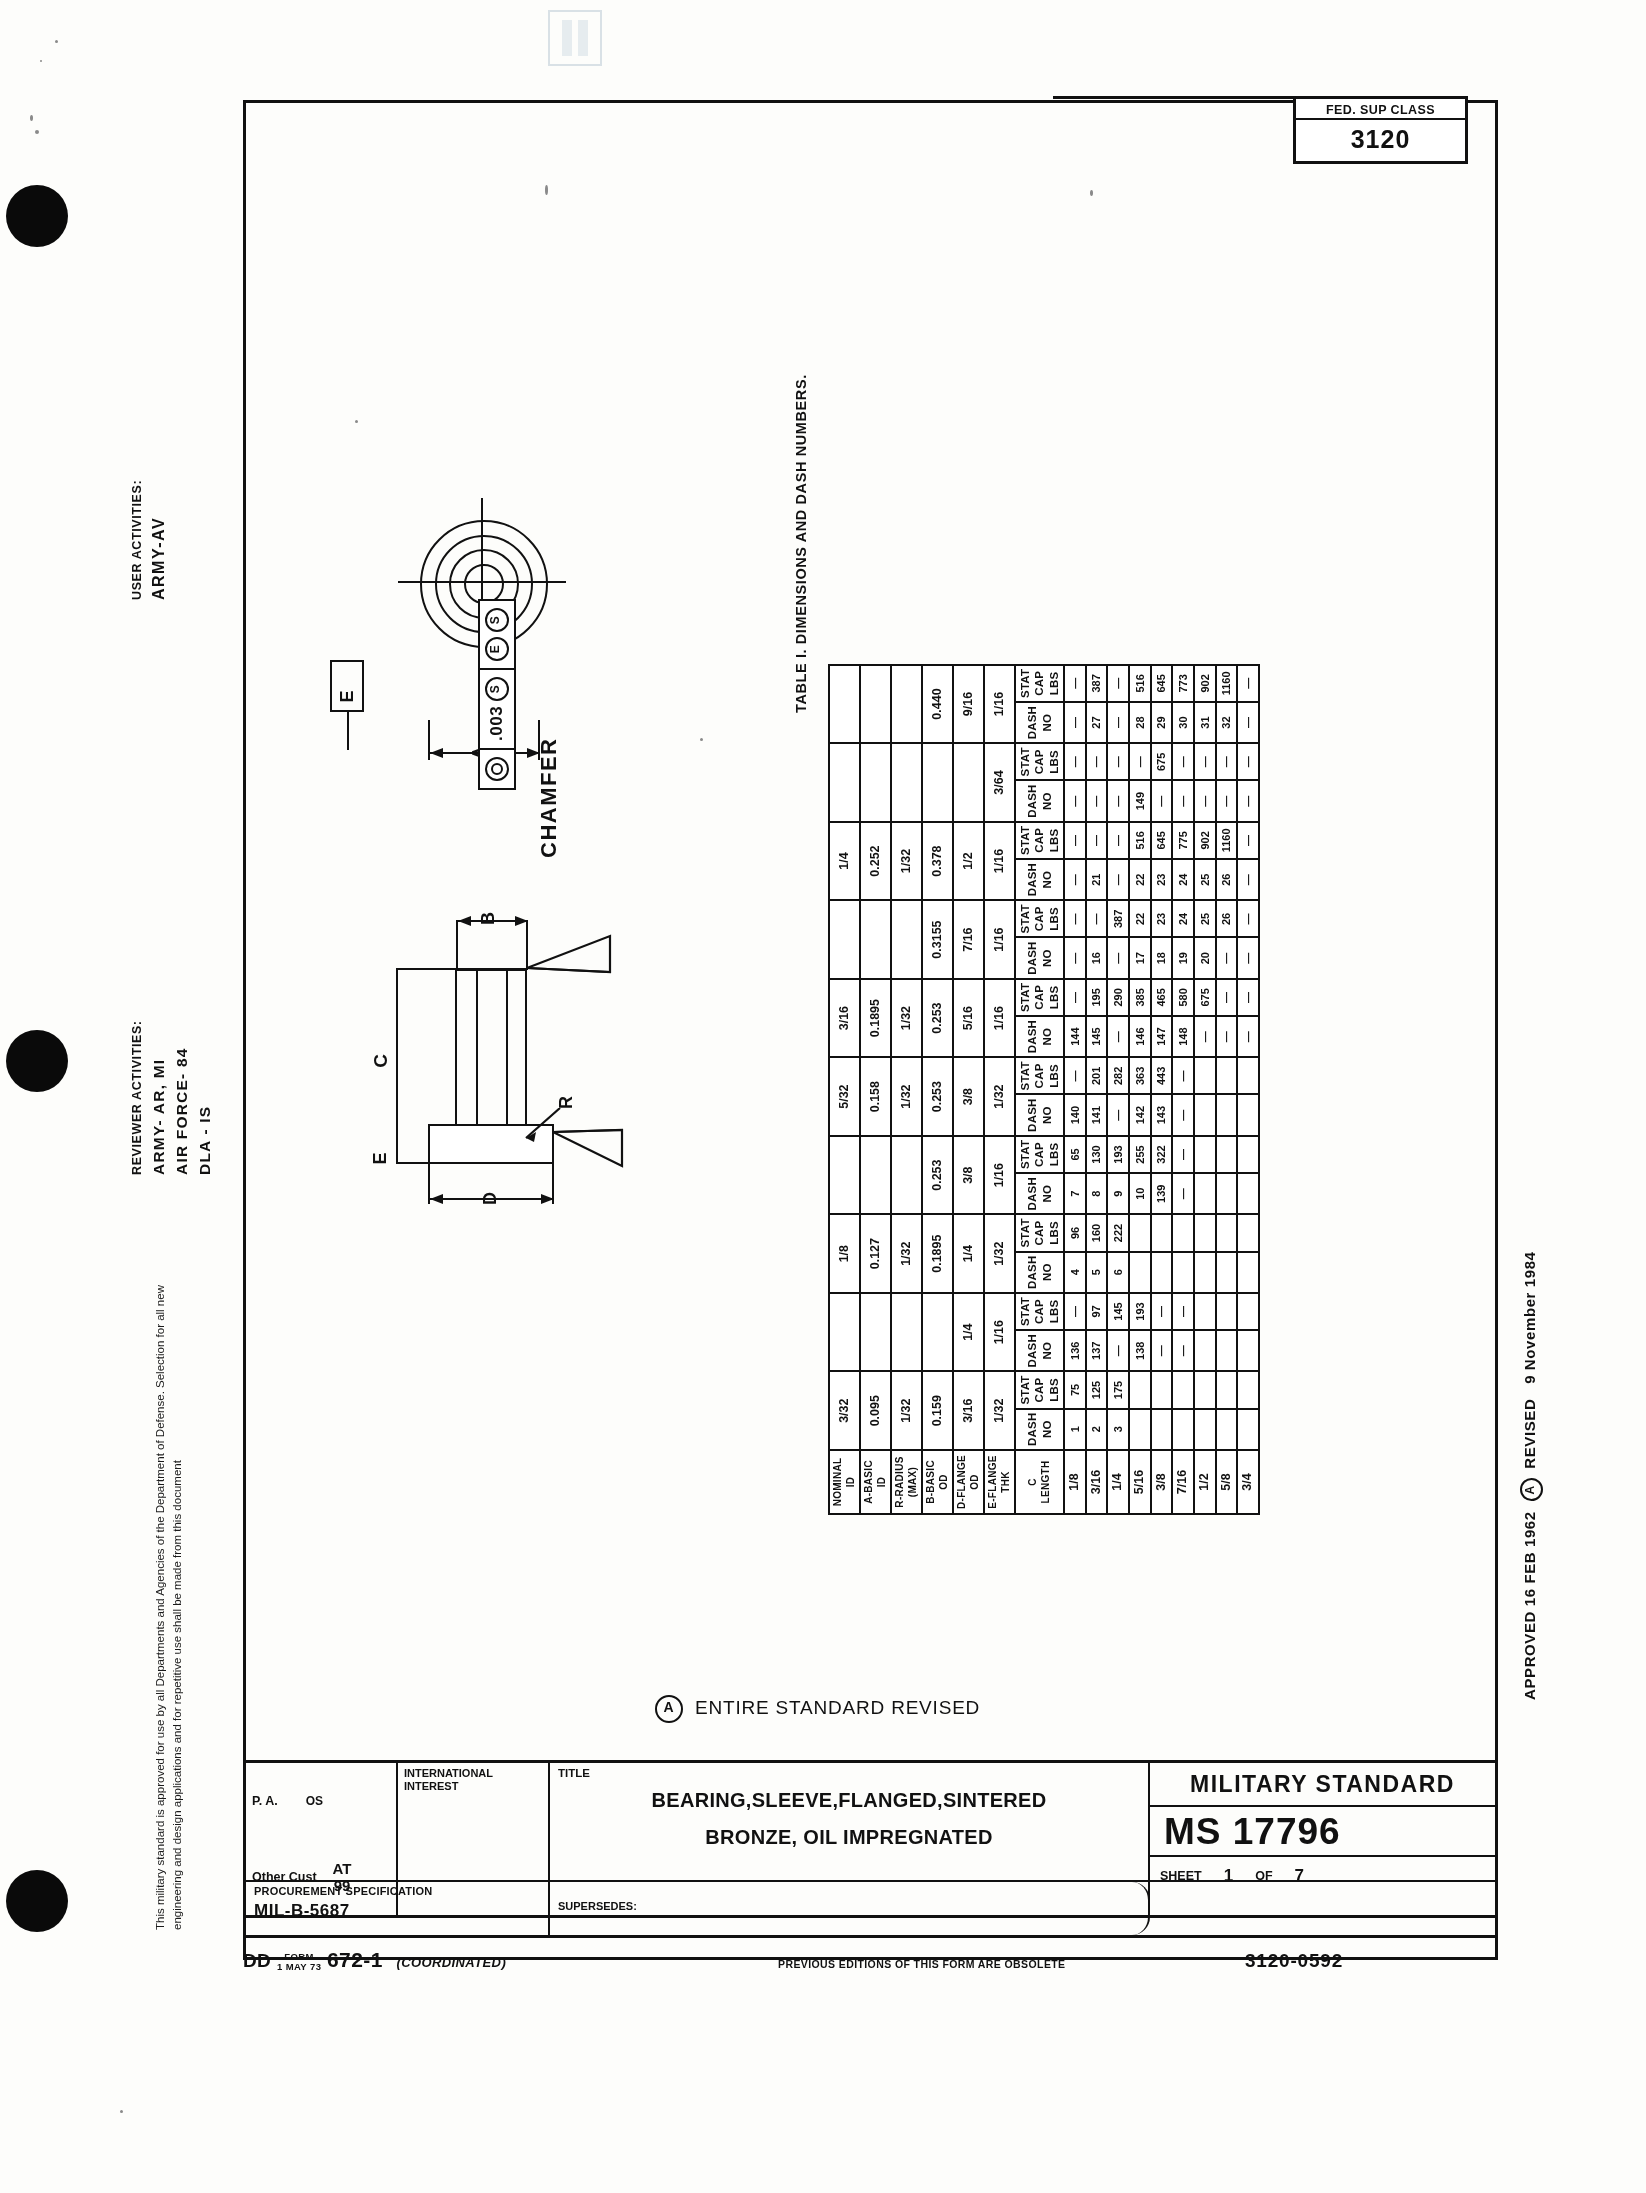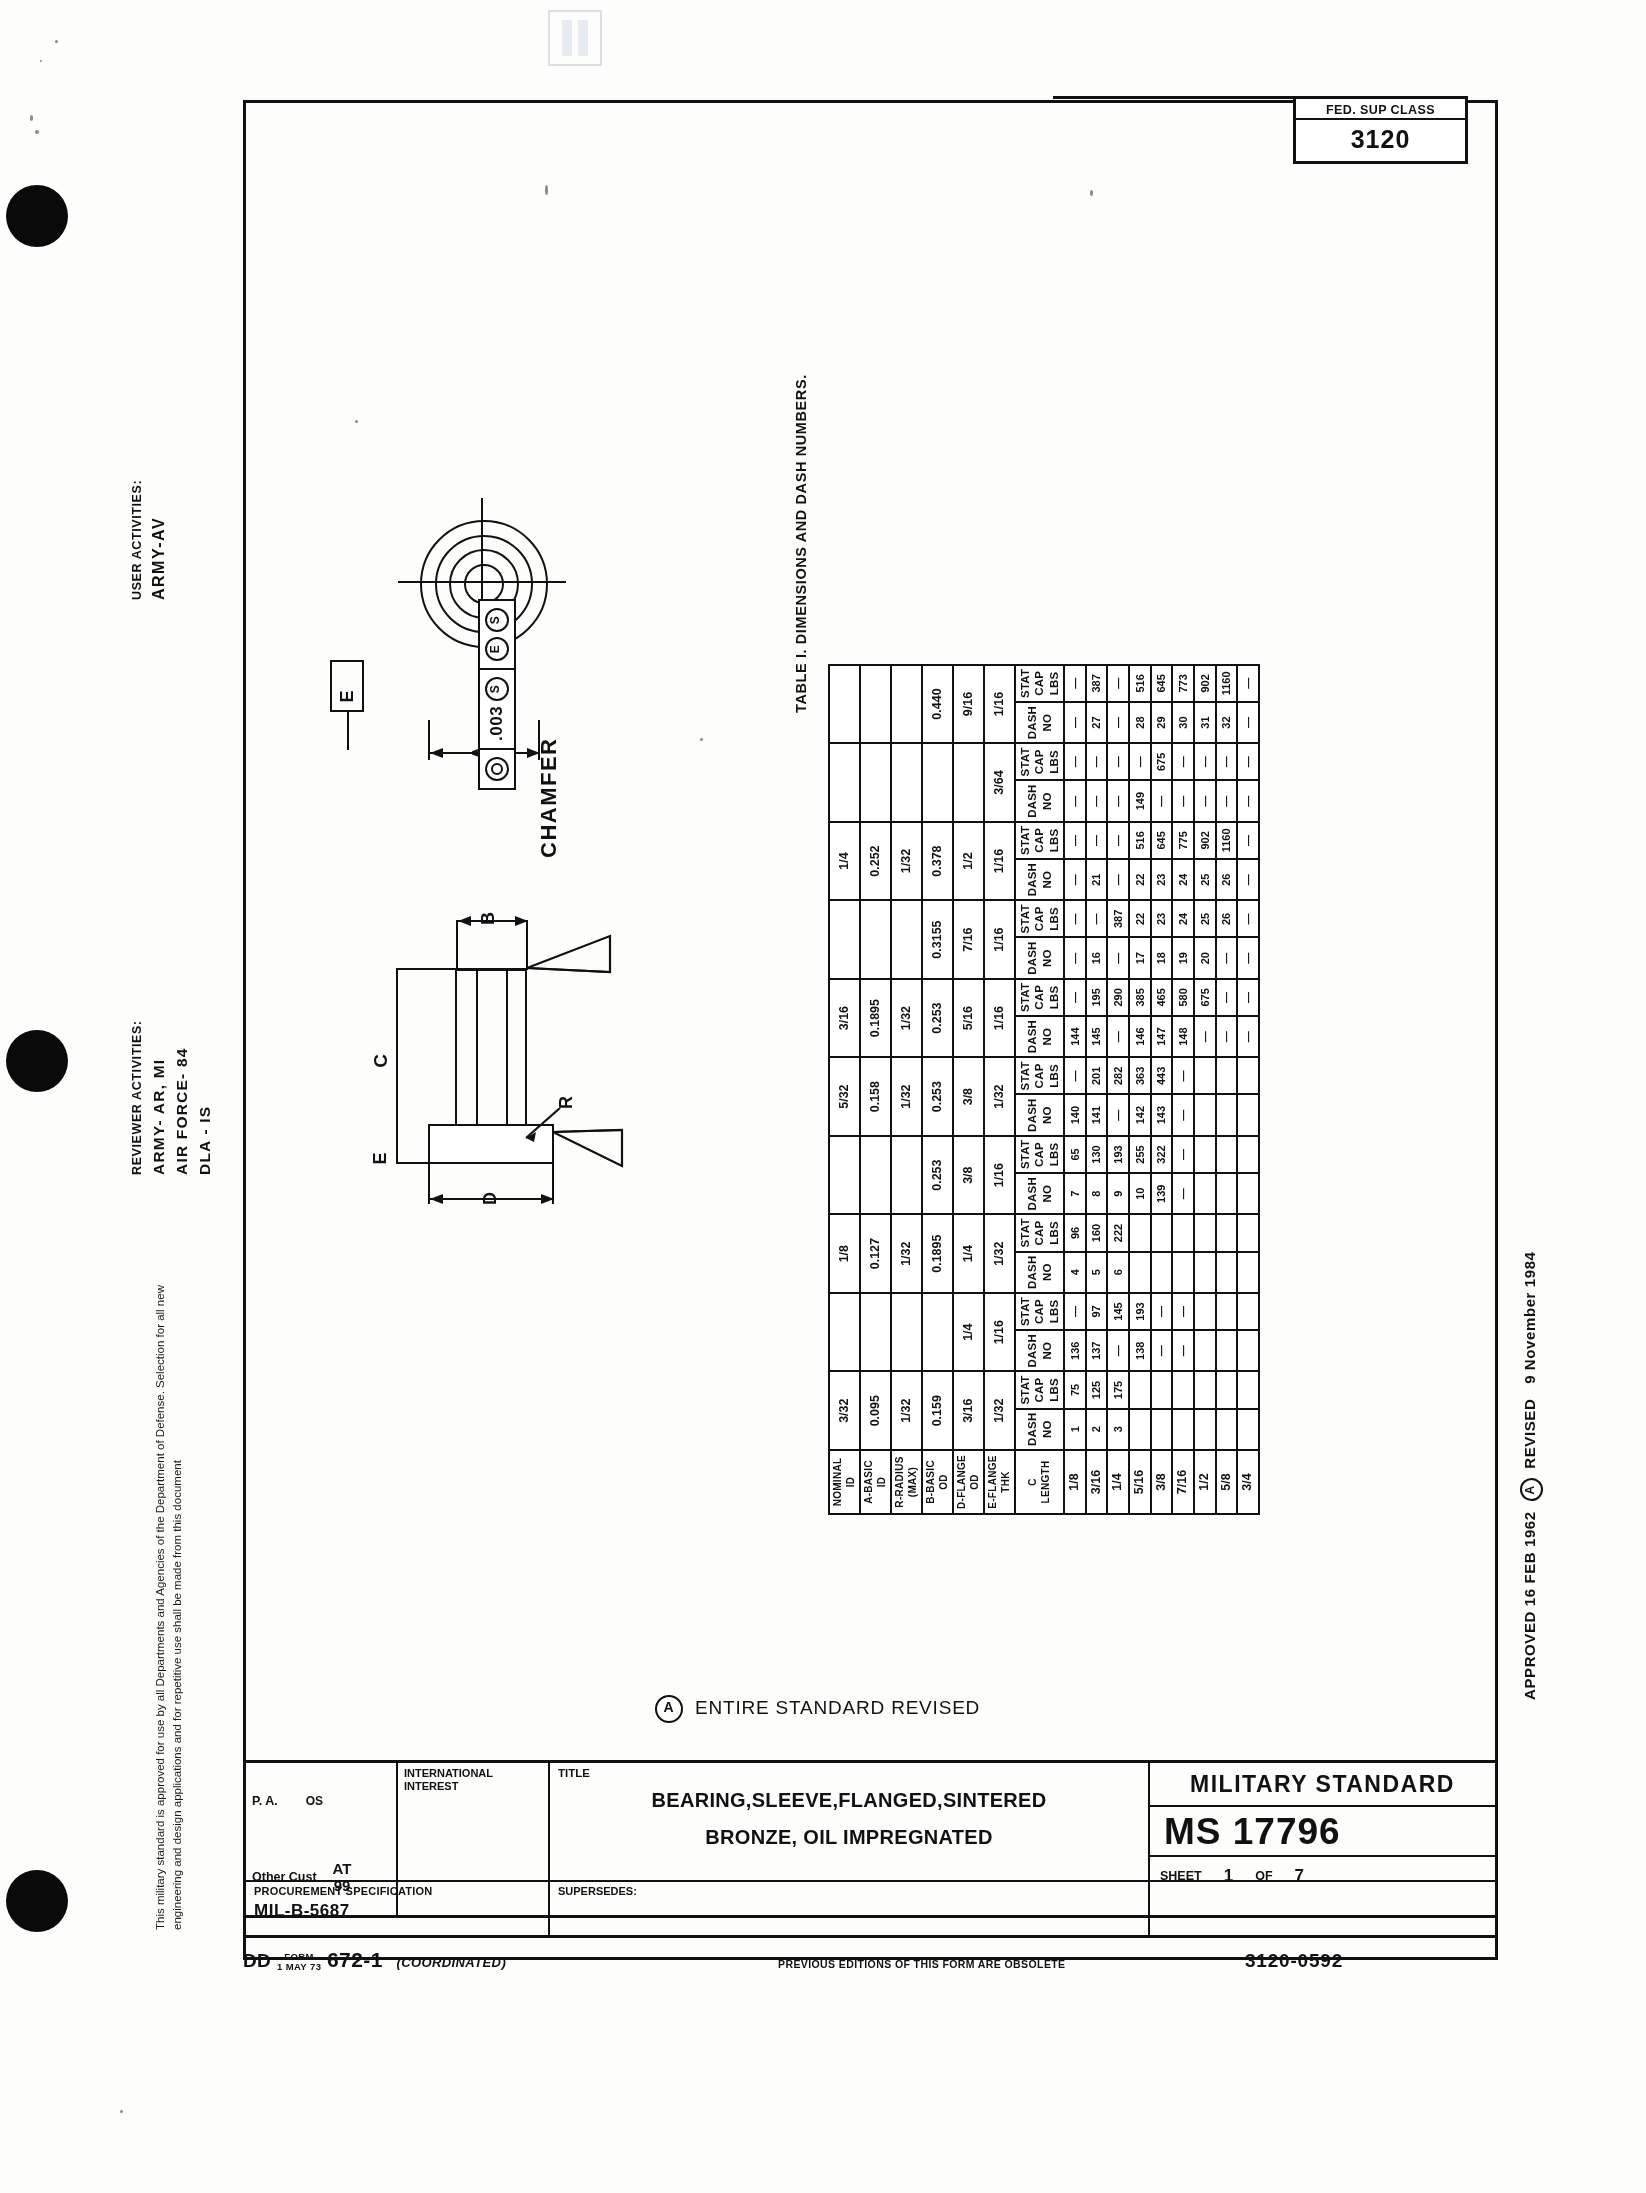--- a/index.html
+++ b/index.html
@@ -415,21 +415,21 @@
     left: 243px; top: 1880px;
     width: 1255px; height: 58px;
     border: 3px solid #111;
     border-top: 2.5px solid #111;
     box-sizing: border-box;
     display:flex;
   }
   .lb-proc { width: 304px; border-right: 2.5px solid #111; box-sizing:border-box; padding: 3px 8px; }
   .lb-proc .lbl { font-size: 11px; font-weight:bold; letter-spacing:.2px;}
   .lb-proc .val { font-size: 17px; font-weight:bold; letter-spacing:.5px; margin-top:4px;}
-  .lb-sup { flex:1; border-right: 2.5px solid #111; box-sizing:border-box; padding: 3px 8px; }
+  .lb-sup { flex:1; border-right: 2.5px solid #111; box-sizing:border-box; padding: 18px 8px; border-radius: 18px; }
   .lb-sup .lbl { font-size: 11px; font-weight:bold; }
   .lb-ms2 { width: 345px; box-sizing:border-box; }
 
   .dd-form {
     position:absolute;
     left: 243px; top: 1948px;
     font-size: 19px; font-weight:bold;
     letter-spacing:.4px;
   }
   .dd-form .small { font-size: 9.5px; font-weight:bold; line-height:1.05; display:inline-block; vertical-align:middle; text-align:center;}

